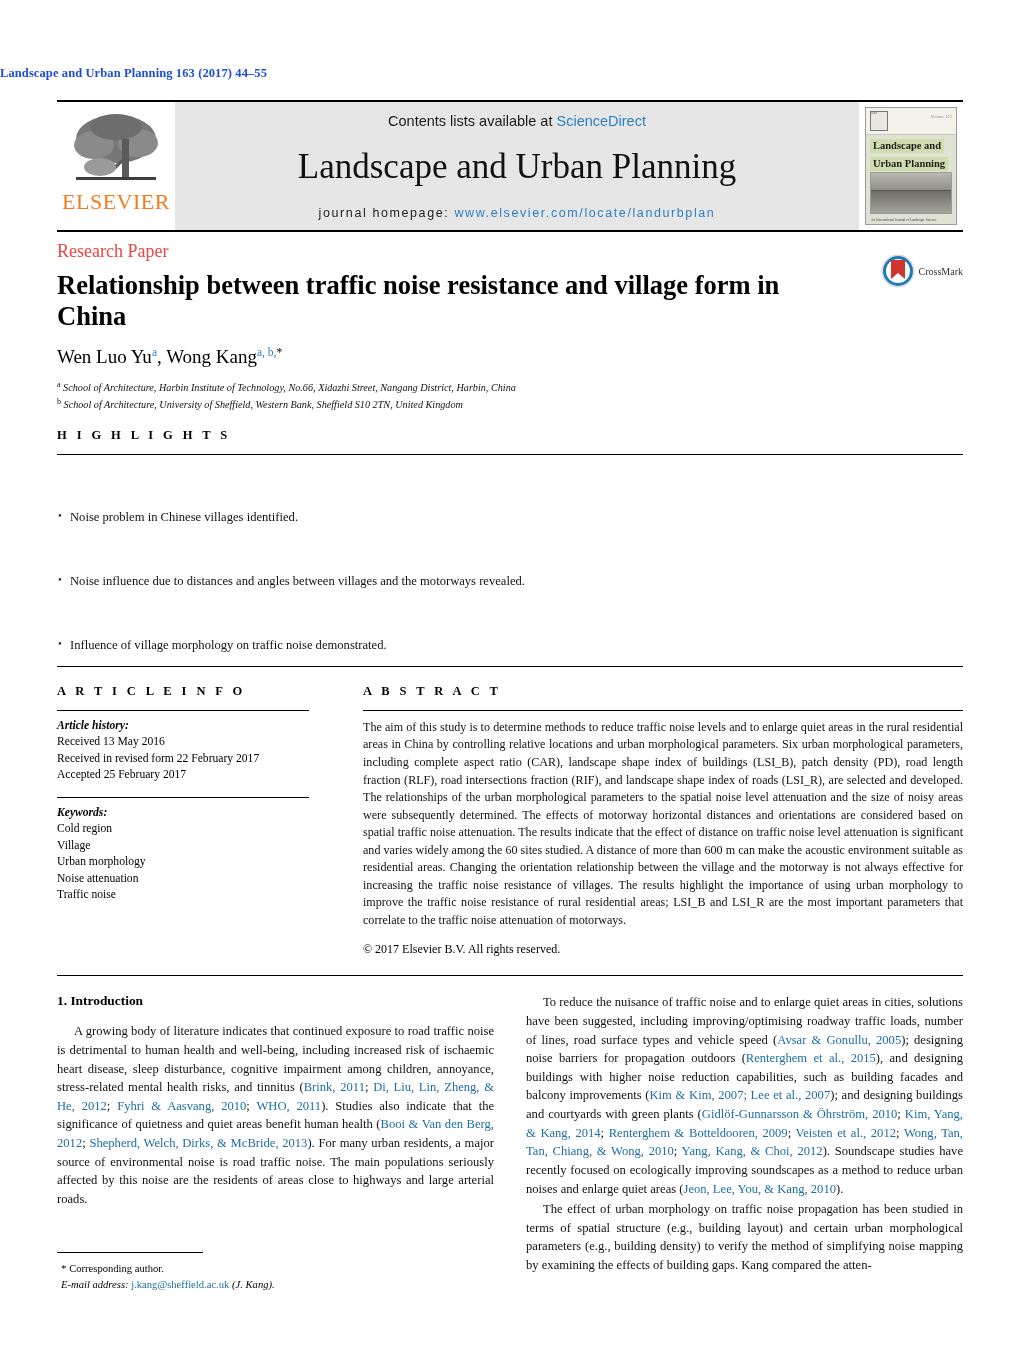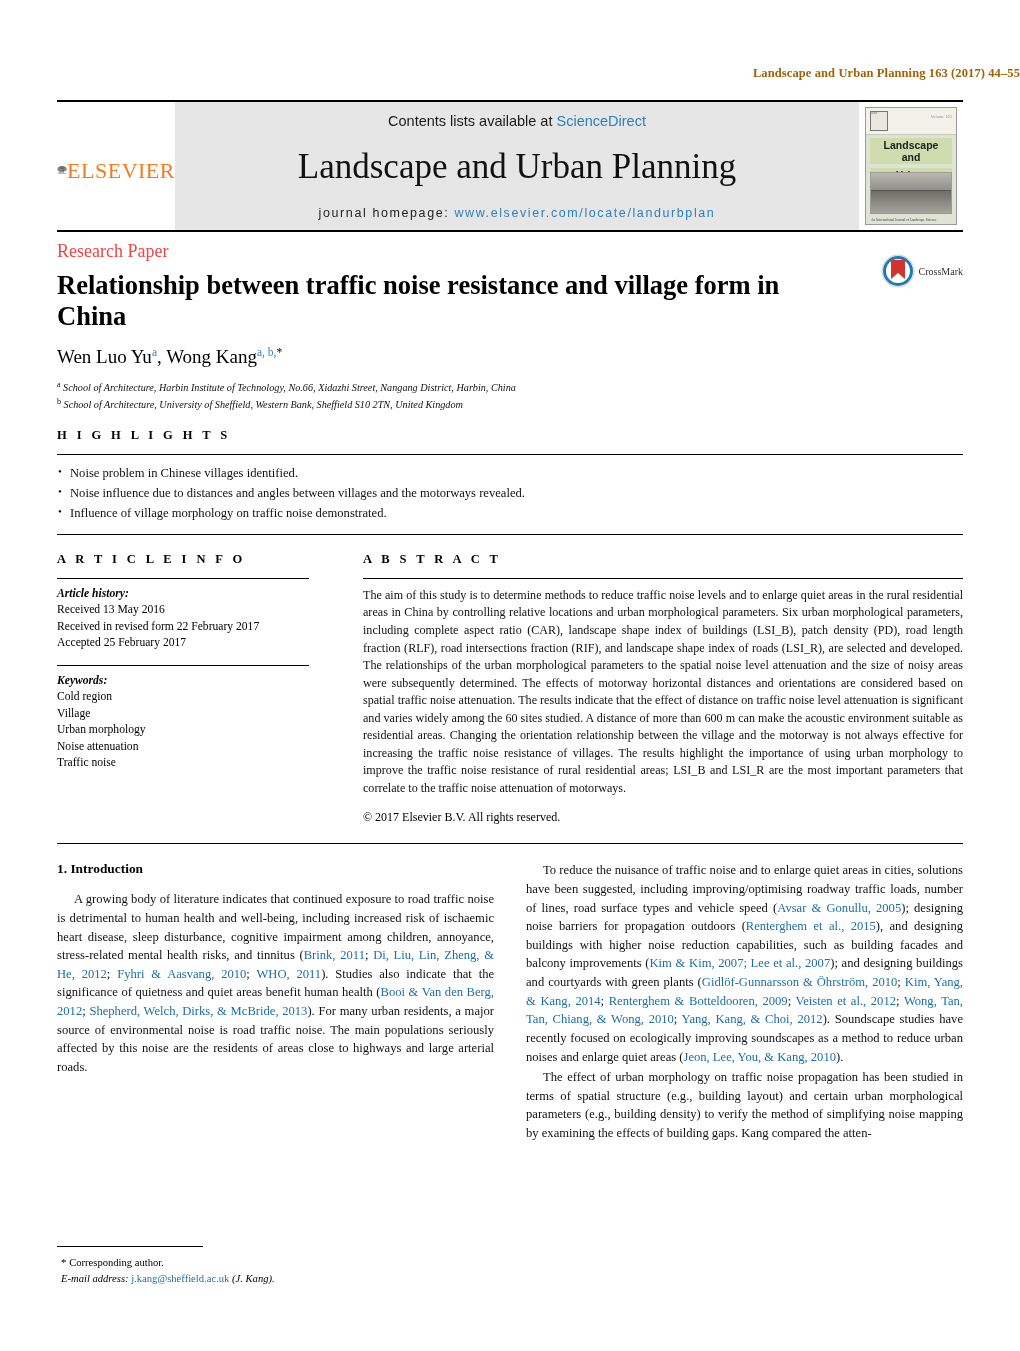--- a/index.html
+++ b/index.html
@@ -16,40 +16,40 @@
     overflow: hidden;
   }
   .page {
     position: relative;
     width: 1020px;
     height: 1351px;
     padding: 0;
   }
   
   .running-head {
-    text-align: right;
-    color: #a16207;
+    text-align: left;
+    color: #1d4ed8;
     font-size: 12.5px;
     font-weight: bold;
     letter-spacing: 0.1px;
     padding-top: 66px;
   }
   
   .masthead {
     margin: 19px 57px 0 57px;
     border-top: 2.5px solid #000;
     display: flex;
     align-items: stretch;
     height: 128px;
   }
   .elsevier-logo {
     width: 118px;
     flex: 0 0 118px;
     display: flex;
-    flex-direction: row;
+    flex-direction: column;
     align-items: center;
     justify-content: flex-start;
     padding-top: 7px;
     box-sizing: border-box;
   }
   .tree-svg { display:block; }
   .elsevier-word {
     color: #f47b20;
     font-family: "Liberation Serif", serif;
     font-size: 22px;
@@ -116,21 +116,21 @@
     font-size: 3px; color:#555;
     line-height: 1.1;
     overflow:hidden;
   }
   .cover-tiny {
     position:absolute; right:4px; top:6px;
     font-size: 4px; color:#8a8a8a; letter-spacing:.2px;
   }
   .cover-title1, .cover-title2 {
     background: #cfdcae;
-    font-family: Liberation Sans, sans-serif;
+    font-family: Liberation Serif, serif;
     font-weight: bold;
     font-size: 10.5px;
     color: #1d1d1d;
     padding: 1px 3px;
     margin: 3px 4px 0 4px;
     display: inline-block;
     line-height: 1.15;
     text-align: center;
   }
   .cover-photo {
@@ -214,20 +214,21 @@
     list-style: none;
     margin: 0;
     padding: 9px 0 10px 0;
   }
   .hl-list li {
     font-size: 12.6px;
     line-height: 1.58;
     padding-left: 13px;
     position: relative;
     color: #111;
+    margin-top: 44px;
   }
   .hl-list li:before {
     content: "\2022";
     position: absolute;
     left: 1px;
     top: -1px;
     font-size: 11px;
   }
   .hl-rule-bottom { border-top: 1.6px solid #000; }
   
@@ -279,21 +280,21 @@
     text-indent: 17px;
     margin: 0 0 2px 0;
     color: #111;
   }
   .ref { color: #1c6ea4; }
   
   .footnote-area {
     position: absolute;
     left: 57px;
     width: 410px;
-    bottom: 64px;
+    bottom: 58px;
   }
   .fn-rule { border-top: 1px solid #000; width: 146px; margin-bottom: 7px; }
   .fn-line { font-size: 10.6px; line-height: 1.5; padding-left: 14px; text-indent: -10px; }
   .fn-line .star { font-size: 11px; }
   .fn-email { font-style: italic; }
   .fn-email .mail { color: #1c6ea4; font-style: normal; }
   .doi-block { margin-top: 20px; font-size: 11.4px; line-height: 1.5; }
   .doi-link { color: #1c6ea4; }
 </style>
 </head>

